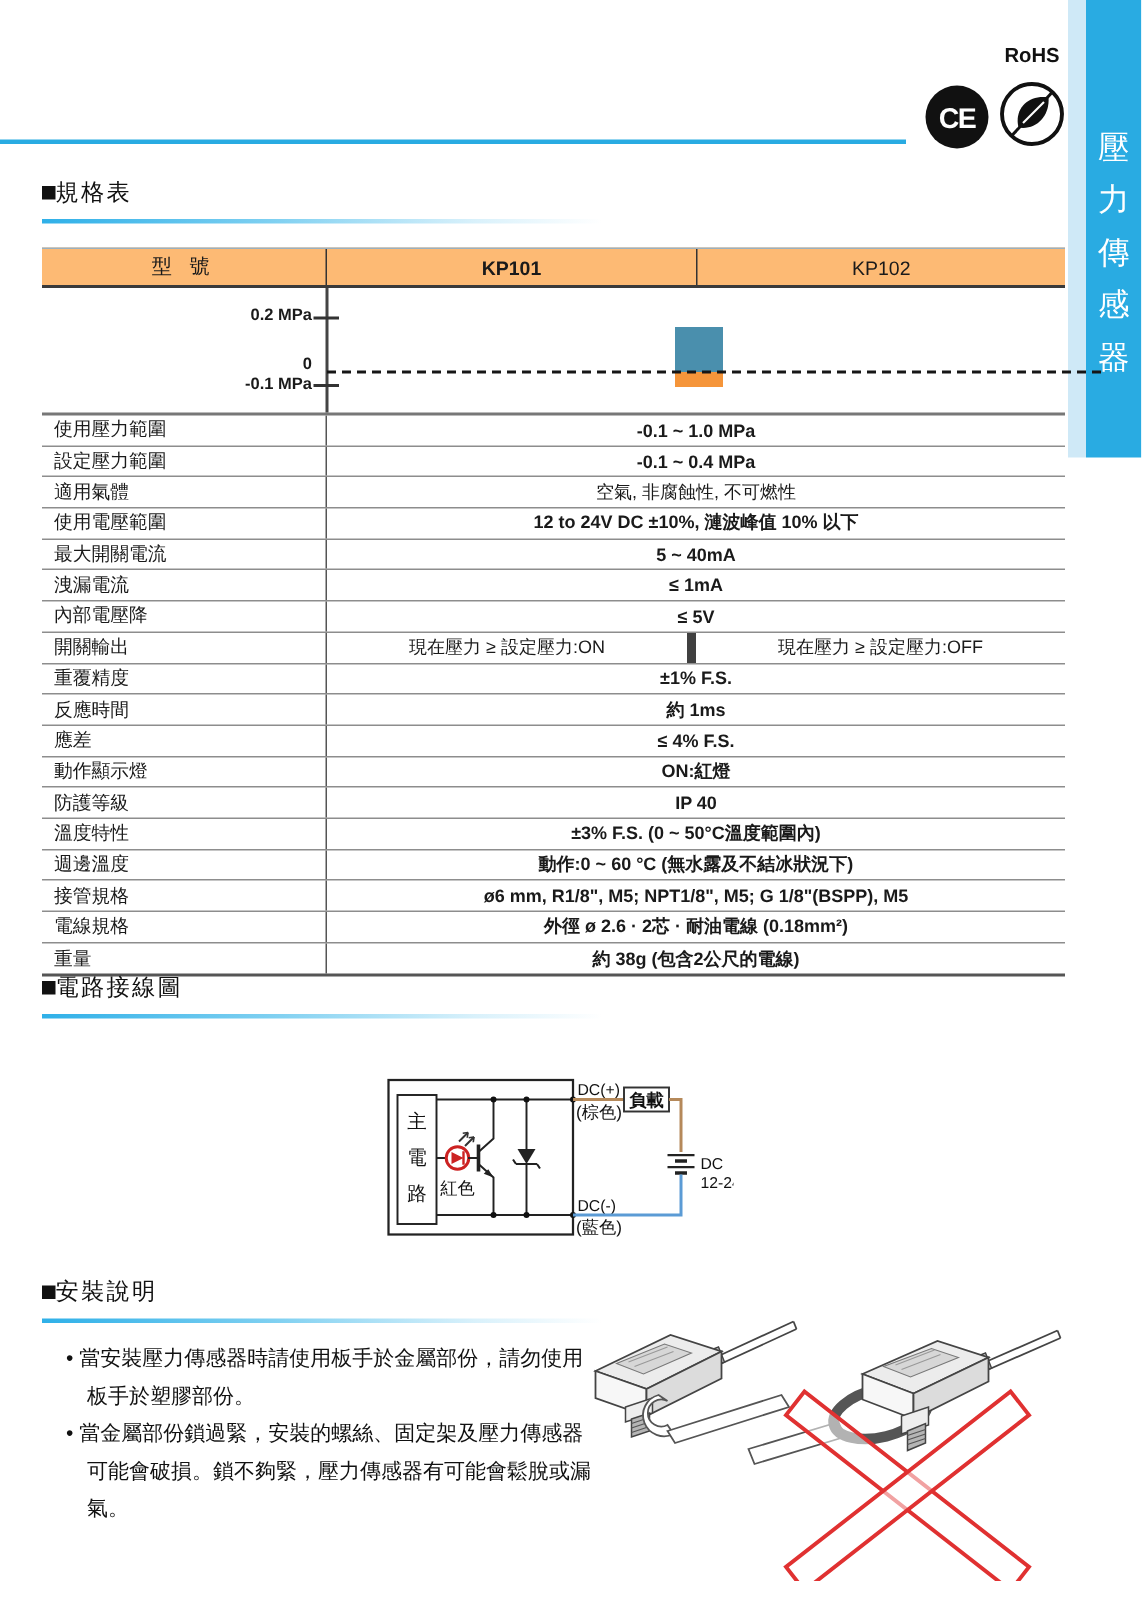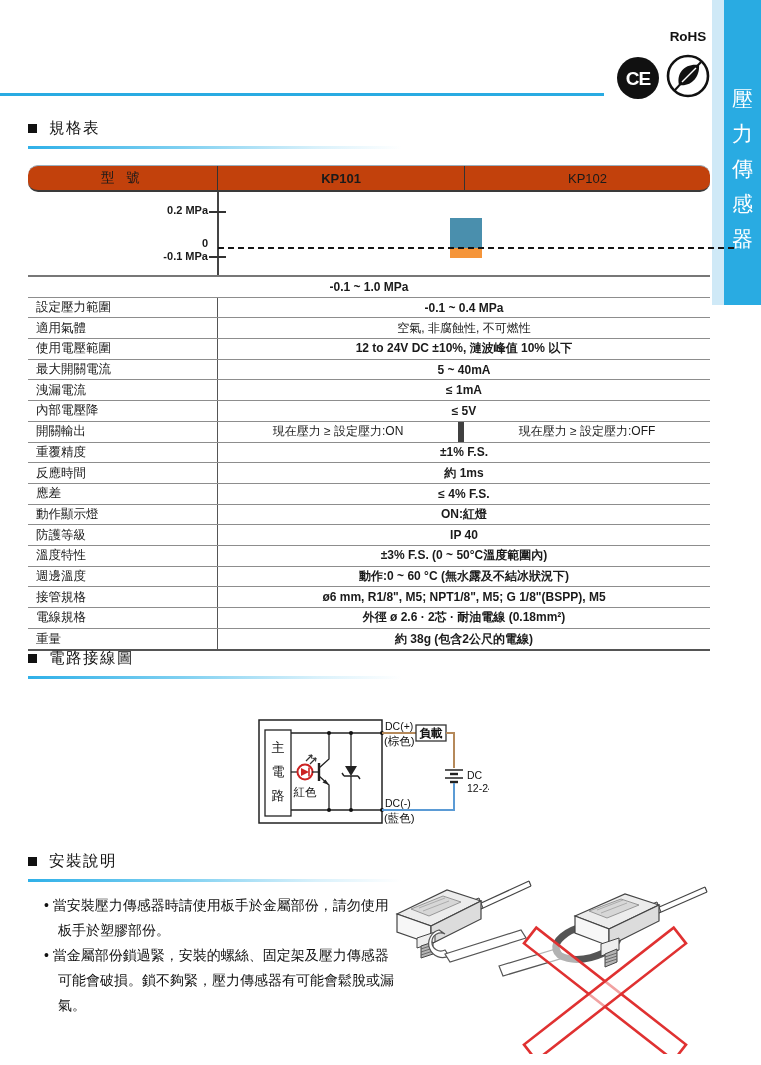--- a/index.html
+++ b/index.html
@@ -9,29 +9,29 @@
 
   
   .top-rule{left:0;top:93px;width:604px;height:3px;background:#29abe2;}
   .side-light{left:712px;top:0;width:12px;height:305px;background:#cfe9f7;}
   .side-main{left:724px;top:0;width:37px;height:305px;background:#29abe2;}
   .side-chars{left:724px;top:88px;width:37px;display:flex;flex-direction:column;align-items:center;gap:13px;}
   .side-chars span{color:#fff;font-size:21px;line-height:22px;}
 
   
   .sec{left:28px;width:430px;height:40px;}
-  .sec .row{display:flex;align-items:center;gap:12px;height:24px;}
+  .sec .row{display:flex;align-items:center;height:24px;}
   .sec .sq{width:9px;height:9px;background:#111;flex:0 0 auto;}
   .sec .t{font-size:15.5px;letter-spacing:1.5px;color:#111;font-weight:500;}
   .sec .ul{margin-top:6px;height:3px;width:385px;
            background:linear-gradient(90deg,#2fb0e8 0%,#7fd0f1 40%,#d9f1fb 75%,rgba(217,241,251,0) 97%);}
 
   
   .spec{left:28px;top:165px;width:682px;border-bottom:2px solid #555;}
-  .spec-head{display:flex;height:27px;background:#c2410c;border-top:1px solid #9ab0bf;border-bottom:2px solid #3a3a3a;box-sizing:border-box;border-radius:10px;}
+  .spec-head{display:flex;height:27px;background:#fdba74;border-top:1px solid #9ab0bf;border-bottom:2px solid #3a3a3a;box-sizing:border-box;}
   .spec-head .c1{width:190px;display:flex;align-items:center;justify-content:center;font-size:13.5px;letter-spacing:4px;border-right:1.5px solid #333;box-sizing:border-box;}
   .spec-head .c2{width:247px;display:flex;align-items:center;justify-content:center;font-weight:bold;font-size:13px;border-right:1.5px solid #333;box-sizing:border-box;}
   .spec-head .c3{width:245px;display:flex;align-items:center;justify-content:center;font-weight:normal;font-size:13px;}
 
   .diag{position:relative;height:83px;border-bottom:2px solid #777;box-sizing:content-box;}
   .diag .axis{position:absolute;left:189px;top:0;width:1.5px;height:83px;background:#444;}
   .diag .lbl{position:absolute;font-size:11px;font-weight:bold;text-align:right;width:80px;}
   .diag .l04{left:100px;top:12px;}
   .diag .l0{left:100px;top:45px;}
   .diag .lm01{left:100px;top:58px;}
@@ -115,20 +115,21 @@
       <div class="lbl lm01">-0.1 MPa</div>
       <div class="tick tk1"></div>
       <div class="tick tk2"></div>
       <div class="barpos" id="bar-pos" style="background: rgb(74, 143, 173);"></div>
       <div class="barneg" id="bar-neg" style="background: rgb(245, 149, 58);"></div>
       <div class="zero"></div>
     </div>
 
     <div id="spec-rows">
         <div class="spec-row">
+          <div class="lab">使用壓力範圍</div>
           <div class="val b">-0.1 ~ 1.0 MPa</div>
         </div>
         <div class="spec-row">
           <div class="lab">設定壓力範圍</div>
           <div class="val b">-0.1 ~ 0.4 MPa</div>
         </div>
         <div class="spec-row">
           <div class="lab">適用氣體</div>
           <div class="val">空氣, 非腐蝕性, 不可燃性</div>
         </div>

